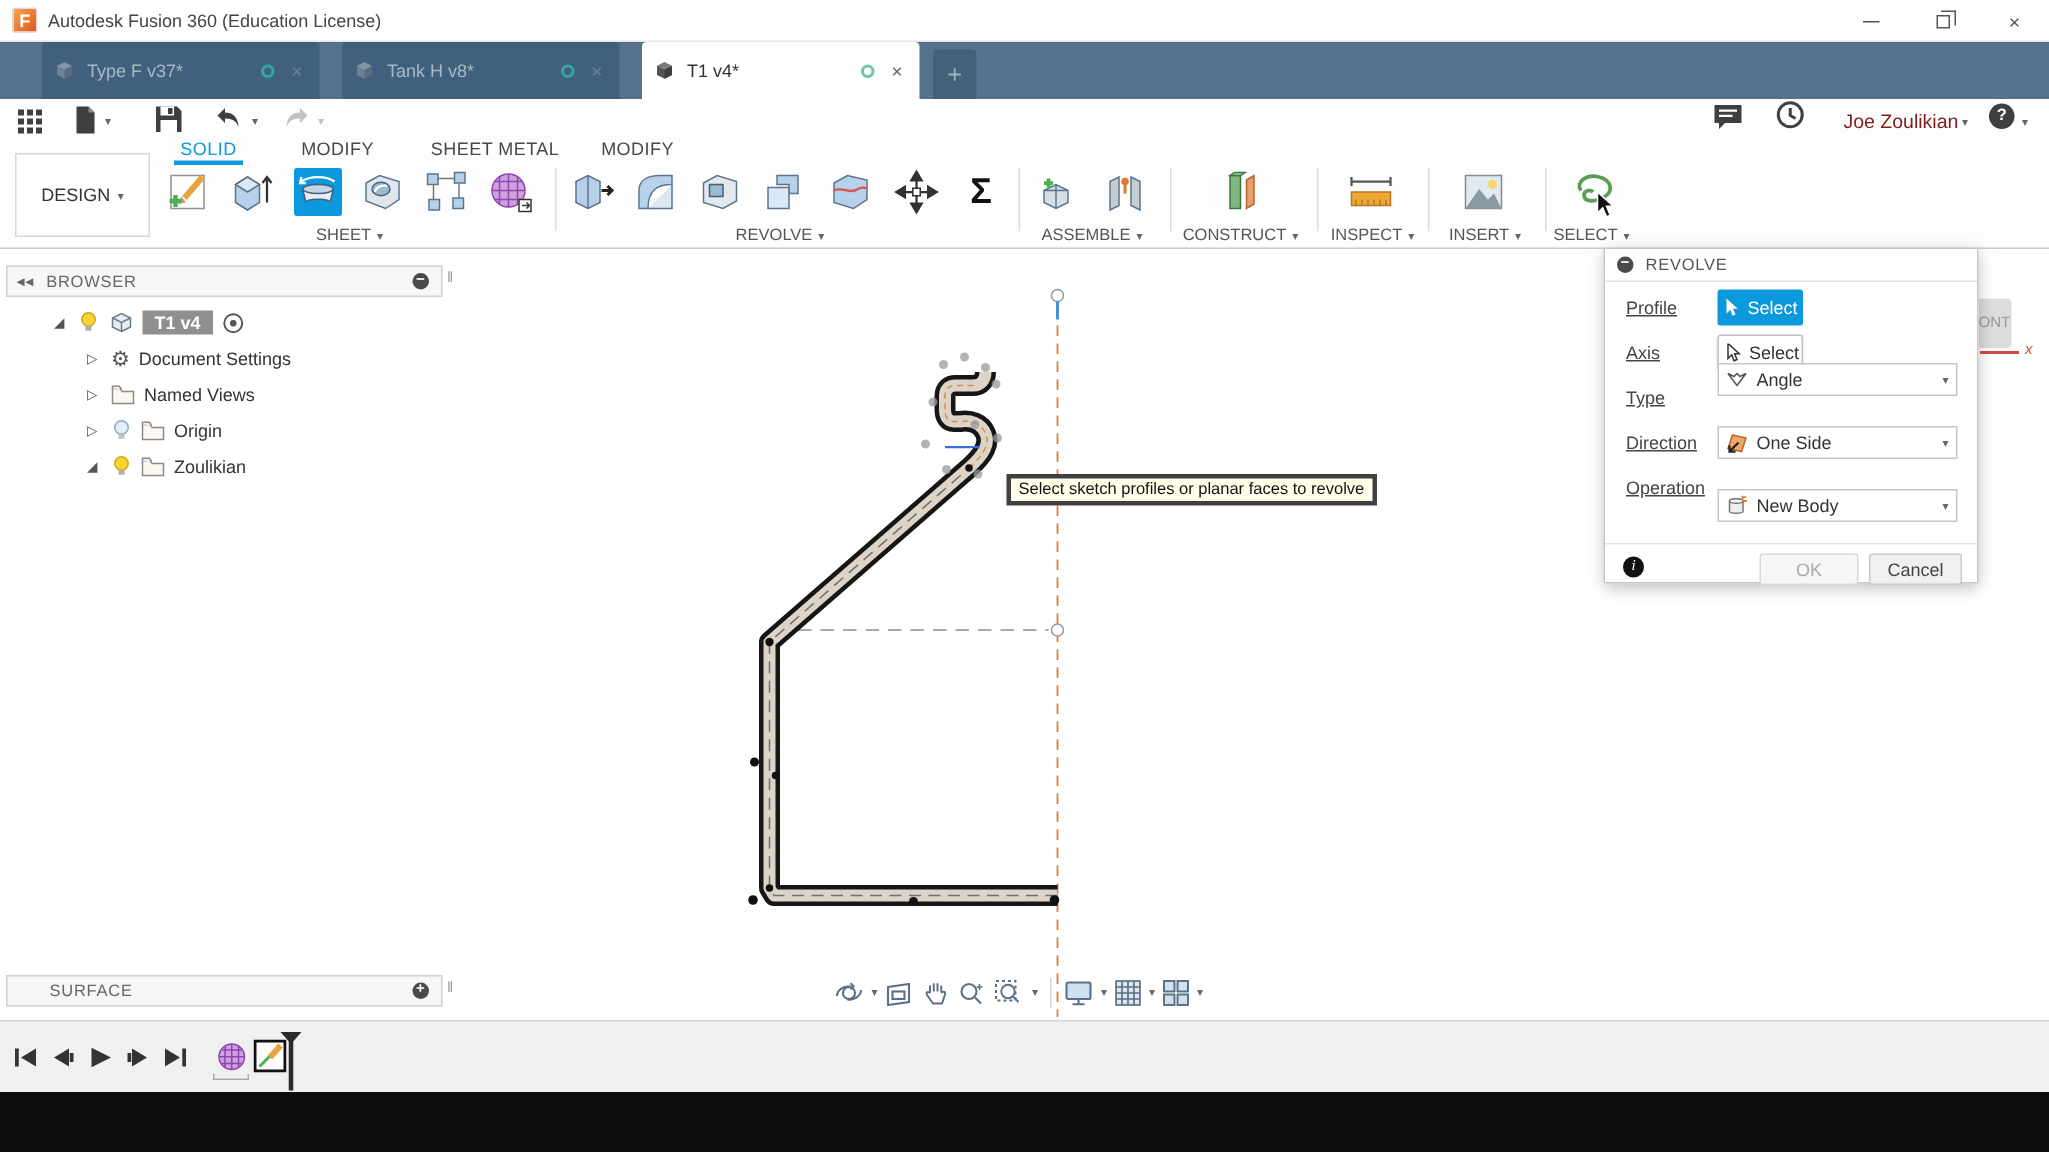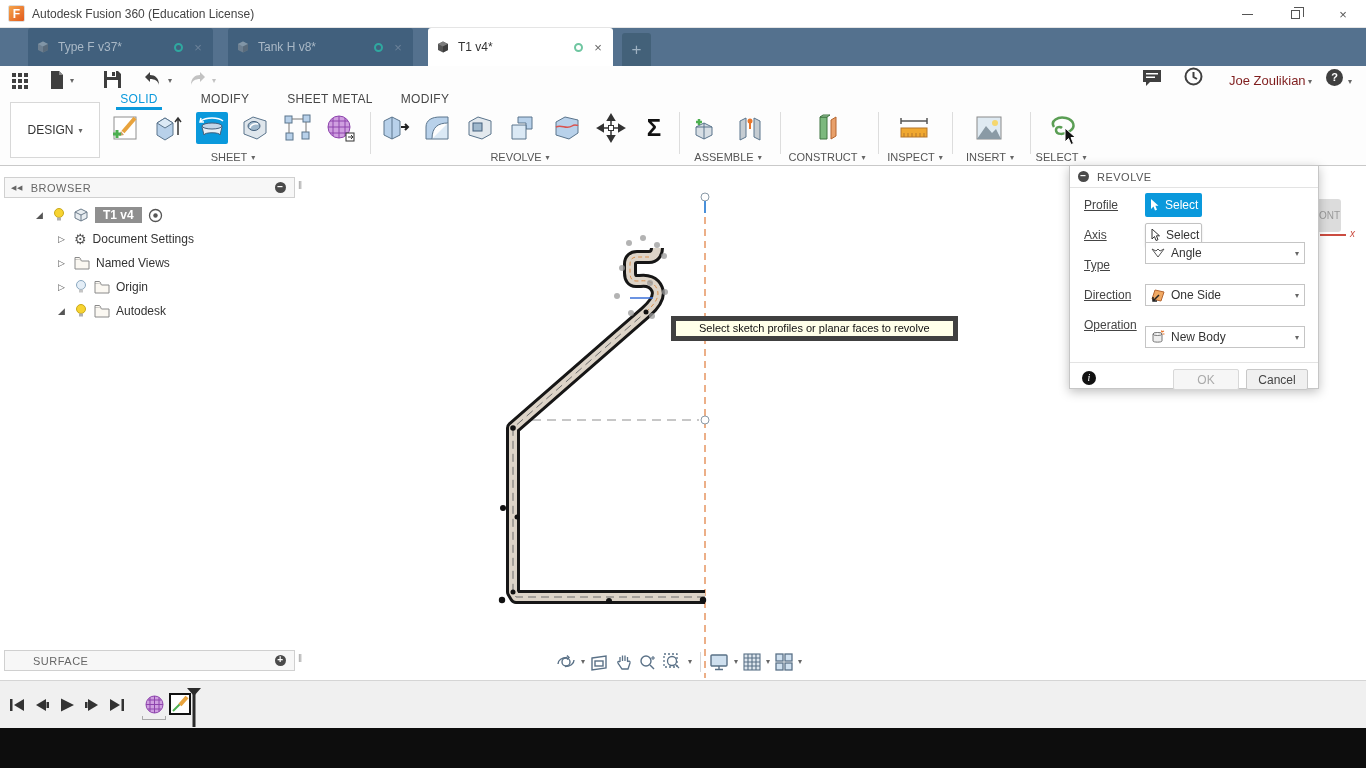--- a/index.html
+++ b/index.html
@@ -66,21 +66,21 @@
   .select-btn.blue { background:#0a99dc; color:#fff; }
   .select-btn.white { background:#fff; color:#333; border:1px solid #c2c2c2; box-shadow:0 1px 2px rgba(0,0,0,.15); }
   .dd { left:75px; width:160px; height:22px; border:1px solid #c5c5c5; background:#fff; display:flex; align-items:center; gap:6px; padding:0 5px; font-size:12px; color:#333; }
   .dd .caret { margin-left:auto; }
   .dlg-footer { left:0; top:196px; width:248px; height:27px; border-top:1px solid #e3e3e3; }
   .btn { height:21px; border:1px solid #c8c8c8; background:#f0f0f0; border-radius:2px; font-size:12px; color:#444; display:flex; align-items:center; justify-content:center; }
   .btn.disabled { color:#ababab; border-color:#d8d8d8; background:#f6f6f6; }
   .info-circle { width:14px; height:14px; border-radius:50%; background:#111; color:#fff; font-size:10px; font-style:italic; font-family:"Liberation Serif",serif; text-align:center; line-height:14px; }
 
   
-  .tooltip { left:671px; top:316px; background:#ffffe9; border:5px solid #404040; font-size:11px; color:#111; padding:1px 23px 2px; white-space:nowrap; z-index:20; }
+  .tooltip { left:671px; top:316px; background:#ffffe9; border:3px solid #404040; font-size:11px; color:#111; padding:1px 5px 2px; white-space:nowrap; z-index:20; }
   .viewcube-rem { left:1319px; top:199px; width:22px; height:33px; background:#dcdcdc; border-radius:0 3px 3px 0; font-size:10px; color:#999; display:flex; align-items:center; z-index:10; }
   .axis-line { left:1320px; top:234px; width:26px; height:2px; background:#cb4c41; z-index:10; }
   .axis-x { left:1350px; top:228px; font-size:10px; color:#cb4c41; font-style:italic; z-index:10; }
 
   
   .navbar { left:556px; top:649px; height:25px; display:flex; align-items:center; gap:5px; z-index:6; }
   .nav-sep { width:1px; height:20px; background:#d9d9d9; margin:0 3px; }
 
   
   .timeline { left:0; top:680px; width:1366px; height:48px; background:#f0f0f0; border-top:1px solid #d5d5d5; }
@@ -501,21 +501,21 @@
   <div class="brow" style="padding-left:58px">
     <span class="twisty">◢</span>
     <svg width="14" height="16" viewBox="0 0 14 16">
         <circle cx="7" cy="6" r="4.5" fill="#f7d331" stroke="#c9a91a"></circle>
         <rect x="5" y="10.5" width="4" height="3" fill="#b0b0b0"></rect>
       </svg>
     <svg width="16" height="14" viewBox="0 0 16 14">
         <path d="M1,3 L6,3 L7.5,5 L15,5 L15,13 L1,13 Z" fill="#fbf8f2" stroke="#8a8a8a"></path>
         <path d="M1,3 L1,1.5 L5.5,1.5 L7,3.5" fill="#fbf8f2" stroke="#8a8a8a"></path>
       </svg>
-    <span>Autodesk</span>
+    <span>Zoulikian</span>
   </div>
 </div>
 
 <div class="abs dialog">
   <div class="dlg-hdr">
     <span class="mini-circle">−</span>
     <span>REVOLVE</span>
   </div>
   <span class="abs dlg-label" style="top:32px">Profile</span>
   <div class="abs select-btn blue" style="top:27px">

